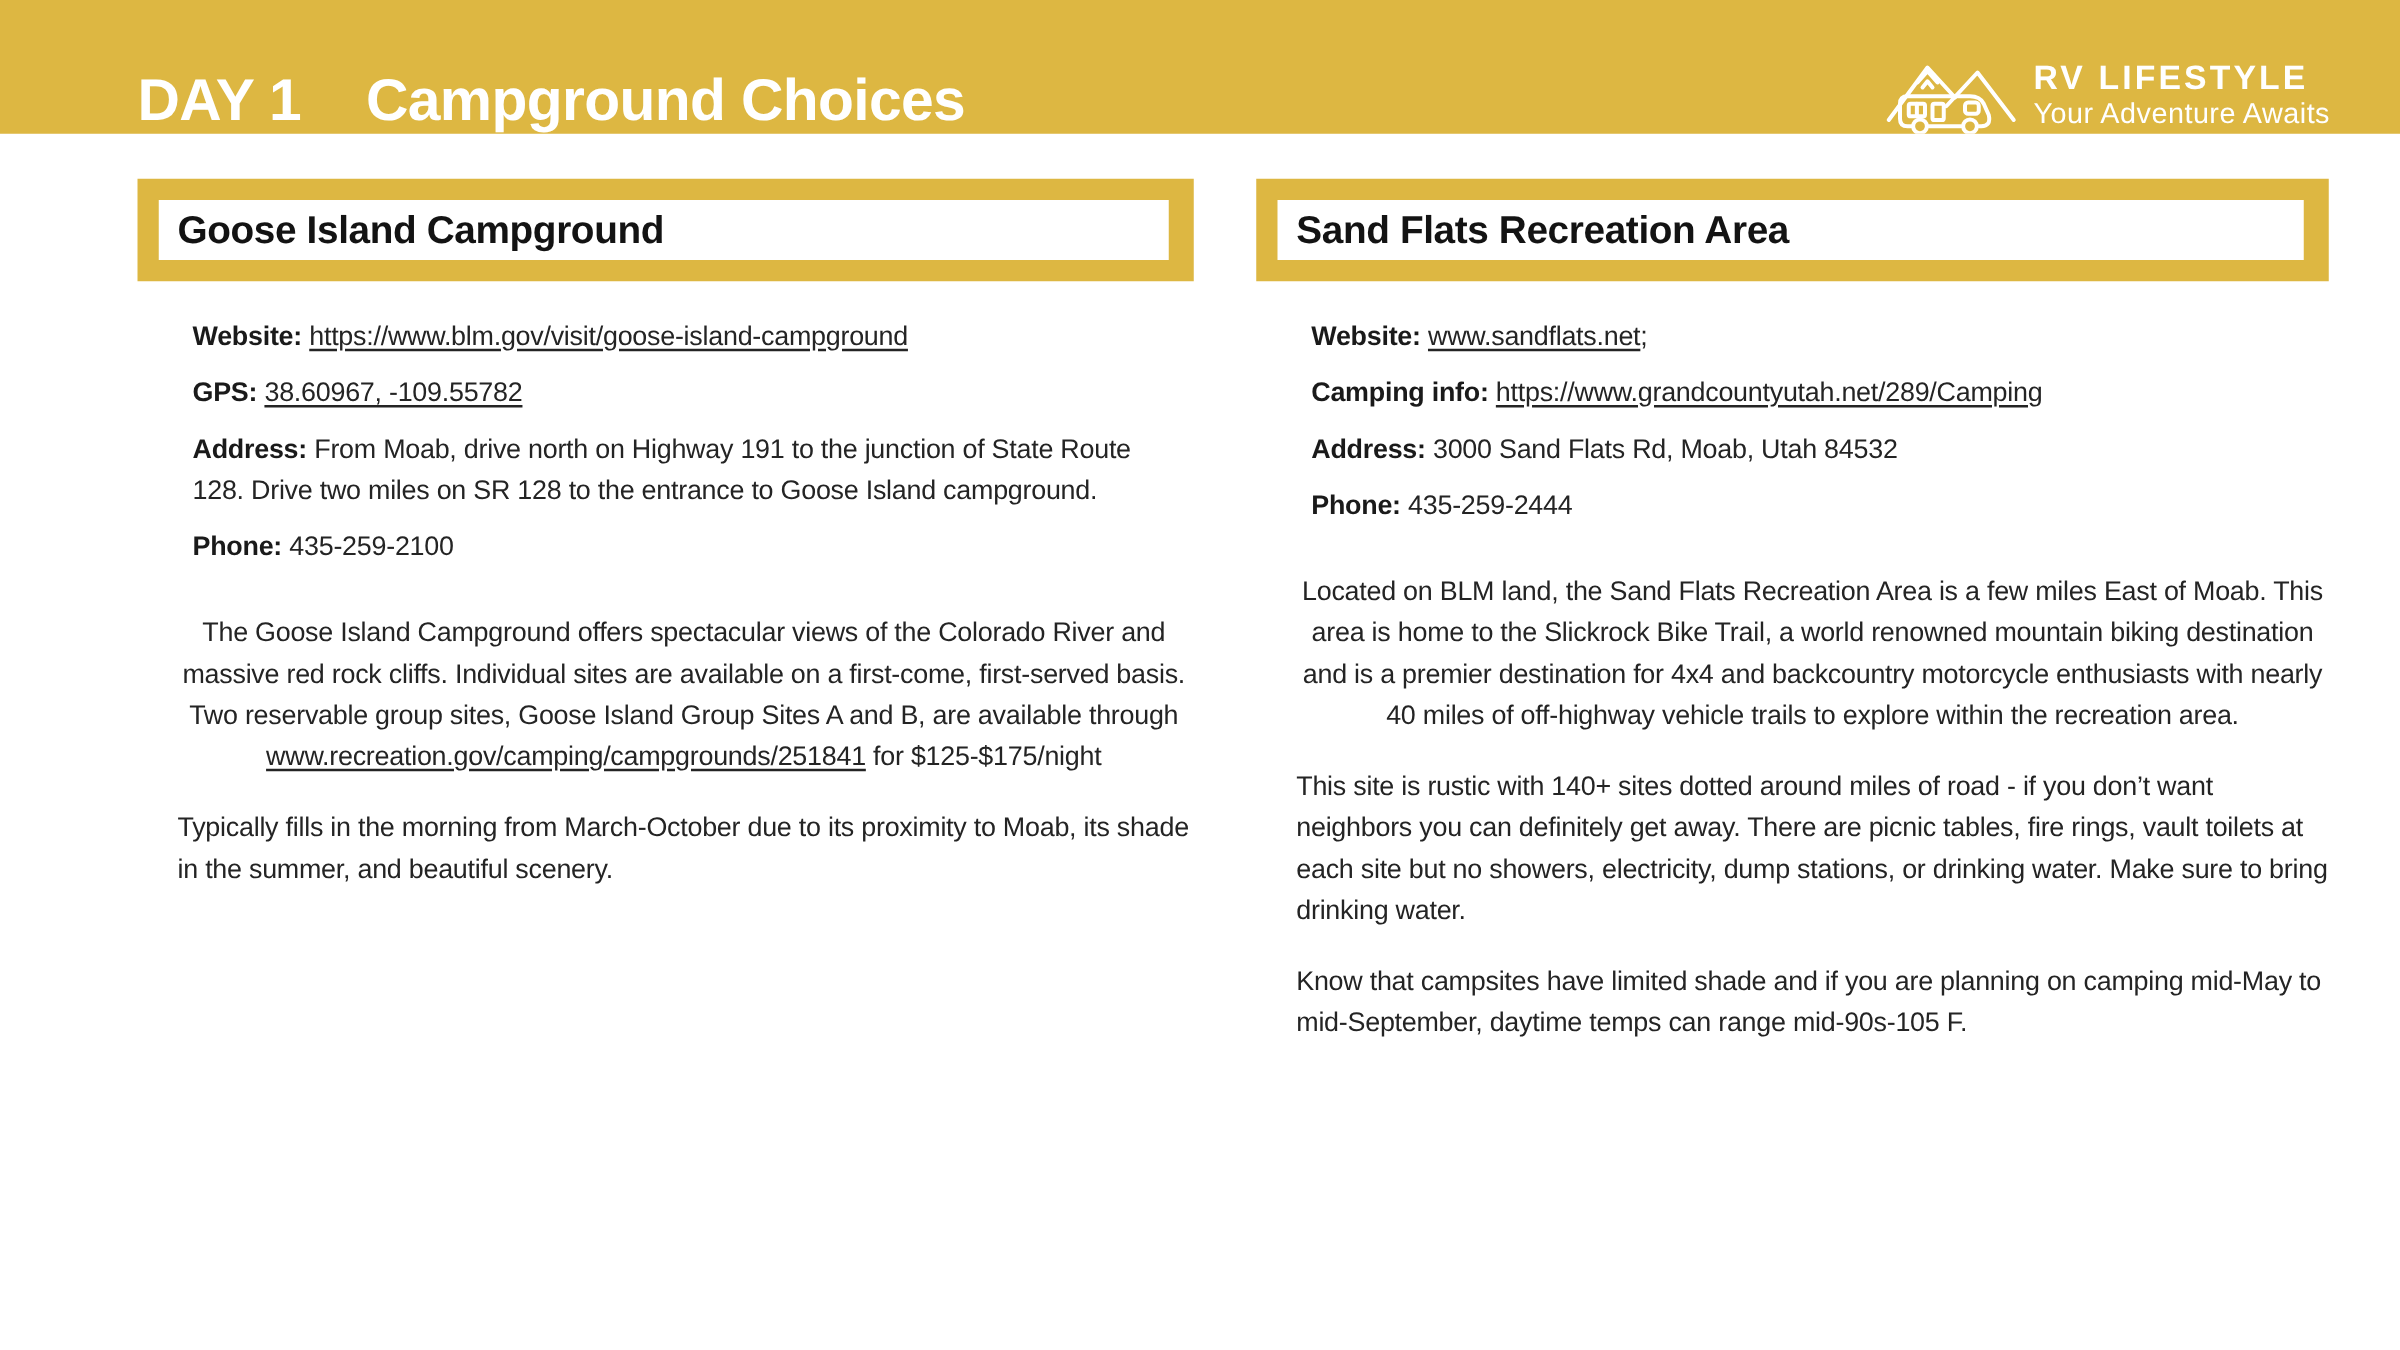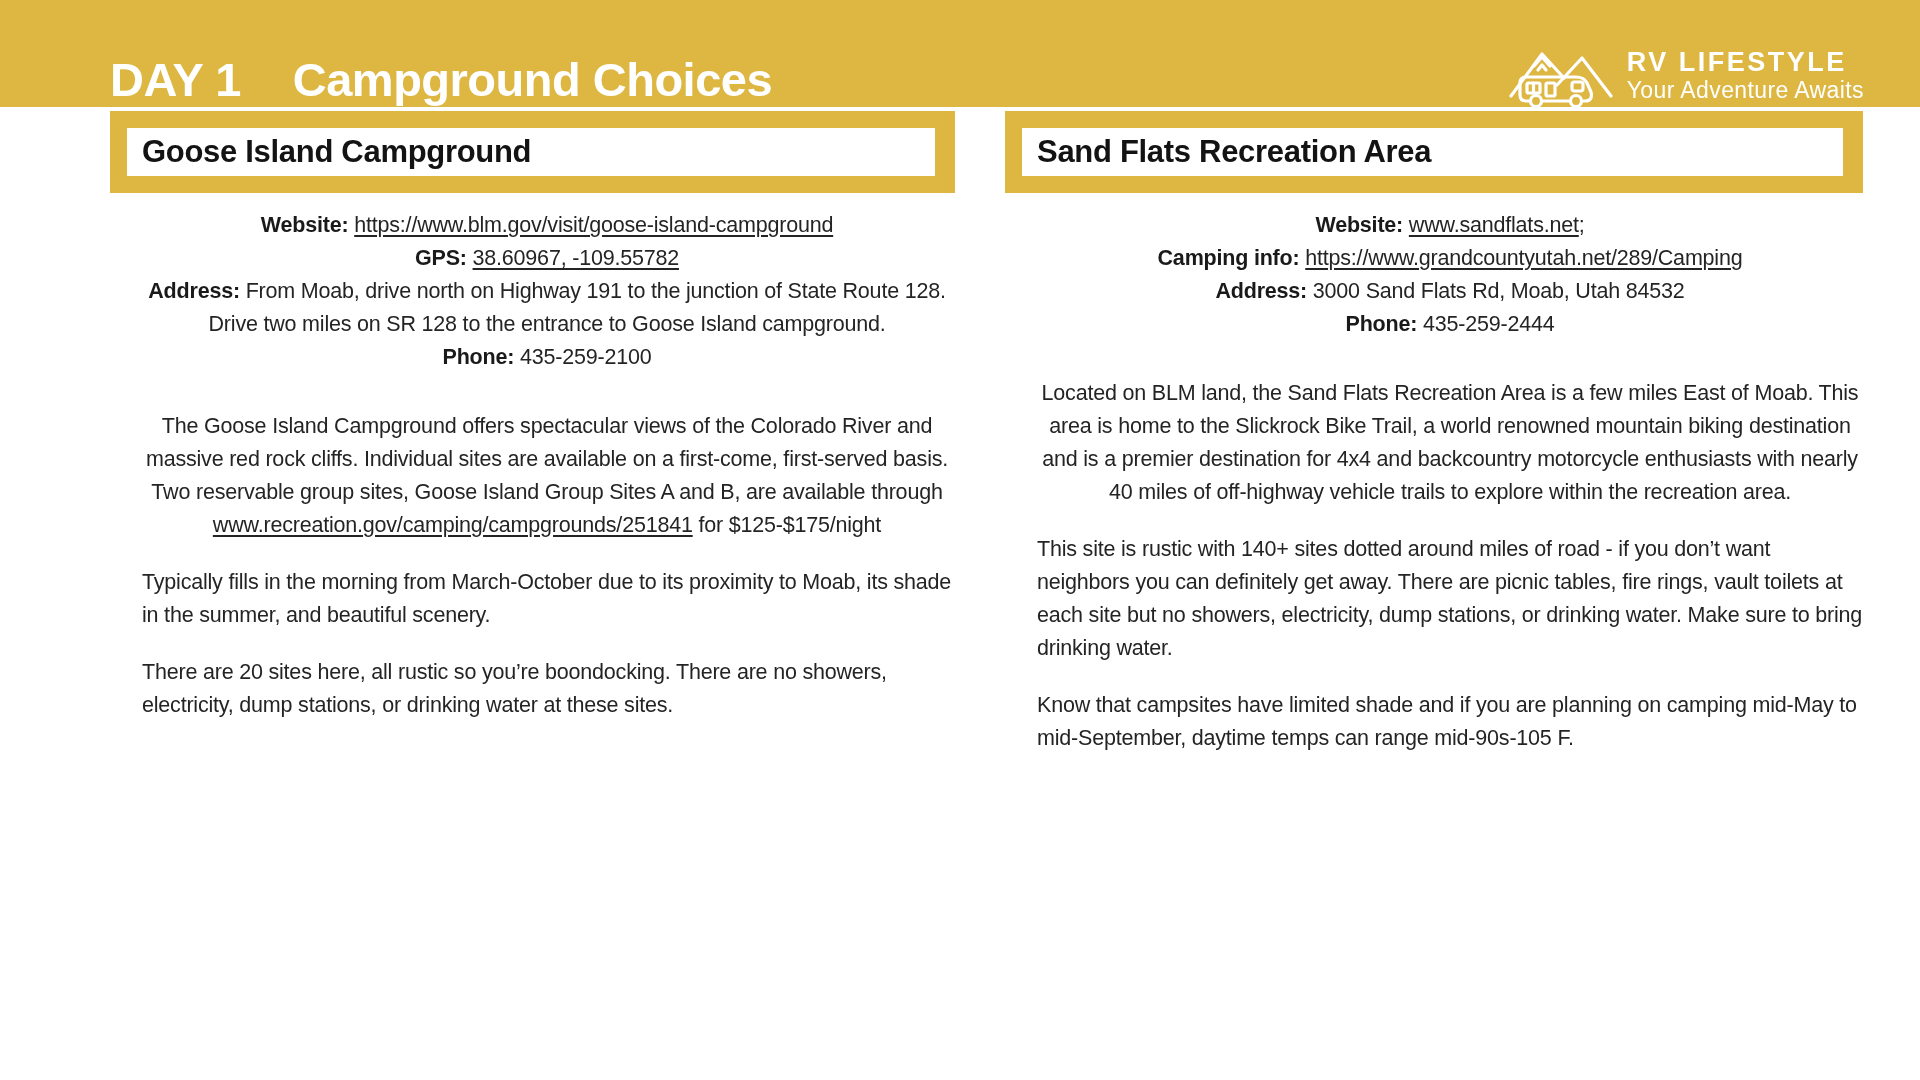--- a/index.html
+++ b/index.html
@@ -43,21 +43,21 @@
   }
   .tagline {
     font-size: 23px;
     font-weight: 400;
     letter-spacing: 0.4px;
     line-height: 22px;
   }
   
   .main {
     display: flex;
-    padding: 4px 0 0 110px;
+    padding: 36px 0 0 110px;
     gap: 50px;
   }
   .card-left  { width: 845px; }
   .card-right { width: 858px; }
   .title-box {
     background: #DDB742;
     padding: 17px 20px 17px 17px;
   }
   .title-inner {
     background: #ffffff;
@@ -74,21 +74,21 @@
   .content {
     padding: 16px 0 0 32px;
     font-size: 21.5px;
     line-height: 33px;
     color: #242424;
     letter-spacing: -0.2px;
   }
   .card-left  .content { width: 842px; }
   .card-right .content { width: 858px; }
   .content p { margin: 0 0 24px 0; }
-  .content .tight { margin: 0; text-align: center; }
+  .content .tight { margin: 12px; }
   .content .block-gap { margin-top: 36px; text-align: center; }
   strong { color: #1a1a1a; font-weight: 700; }
   a.link {
     color: inherit;
     text-decoration: underline;
     text-underline-offset: 3px;
     cursor: pointer;
   }
 </style>
 </head>
@@ -141,21 +141,20 @@
 
       <div class="tight"><strong>Website:</strong> <a class="link">https://www.blm.gov/visit/goose-island-campground</a></div>
       <div class="tight"><strong>GPS:</strong> <a class="link">38.60967, -109.55782</a></div>
       <div class="tight"><strong>Address:</strong> <span>From Moab, drive north on Highway 191 to the junction of State Route 128. Drive two miles on SR 128 to the entrance to Goose Island campground.</span></div>
       <div class="tight"><strong>Phone:</strong> <span>435-259-2100</span></div>
 
       <p class="block-gap"><span>The Goose Island Campground offers spectacular views of the Colorado River and massive red rock cliffs. Individual sites are available on a first-come, first-served basis. Two reservable group sites, Goose Island Group Sites A and B, are available through </span><a class="link">www.recreation.gov/camping/campgrounds/251841</a><span> for $125-$175/night</span></p>
 
       <p>Typically fills in the morning from March-October due to its proximity to Moab, its shade in the summer, and beautiful scenery.</p>
 
-      <p>There are 20 sites here, all rustic so you’re boondocking. There are no showers, electricity, dump stations, or drinking water at these sites.</p>
     </div>
   </section>
 
   <section class="card-right">
     <div class="title-box">
       <div class="title-inner">
         <h2 class="card-title">Sand Flats Recreation Area</h2>
       </div>
     </div>
     <div class="content">

